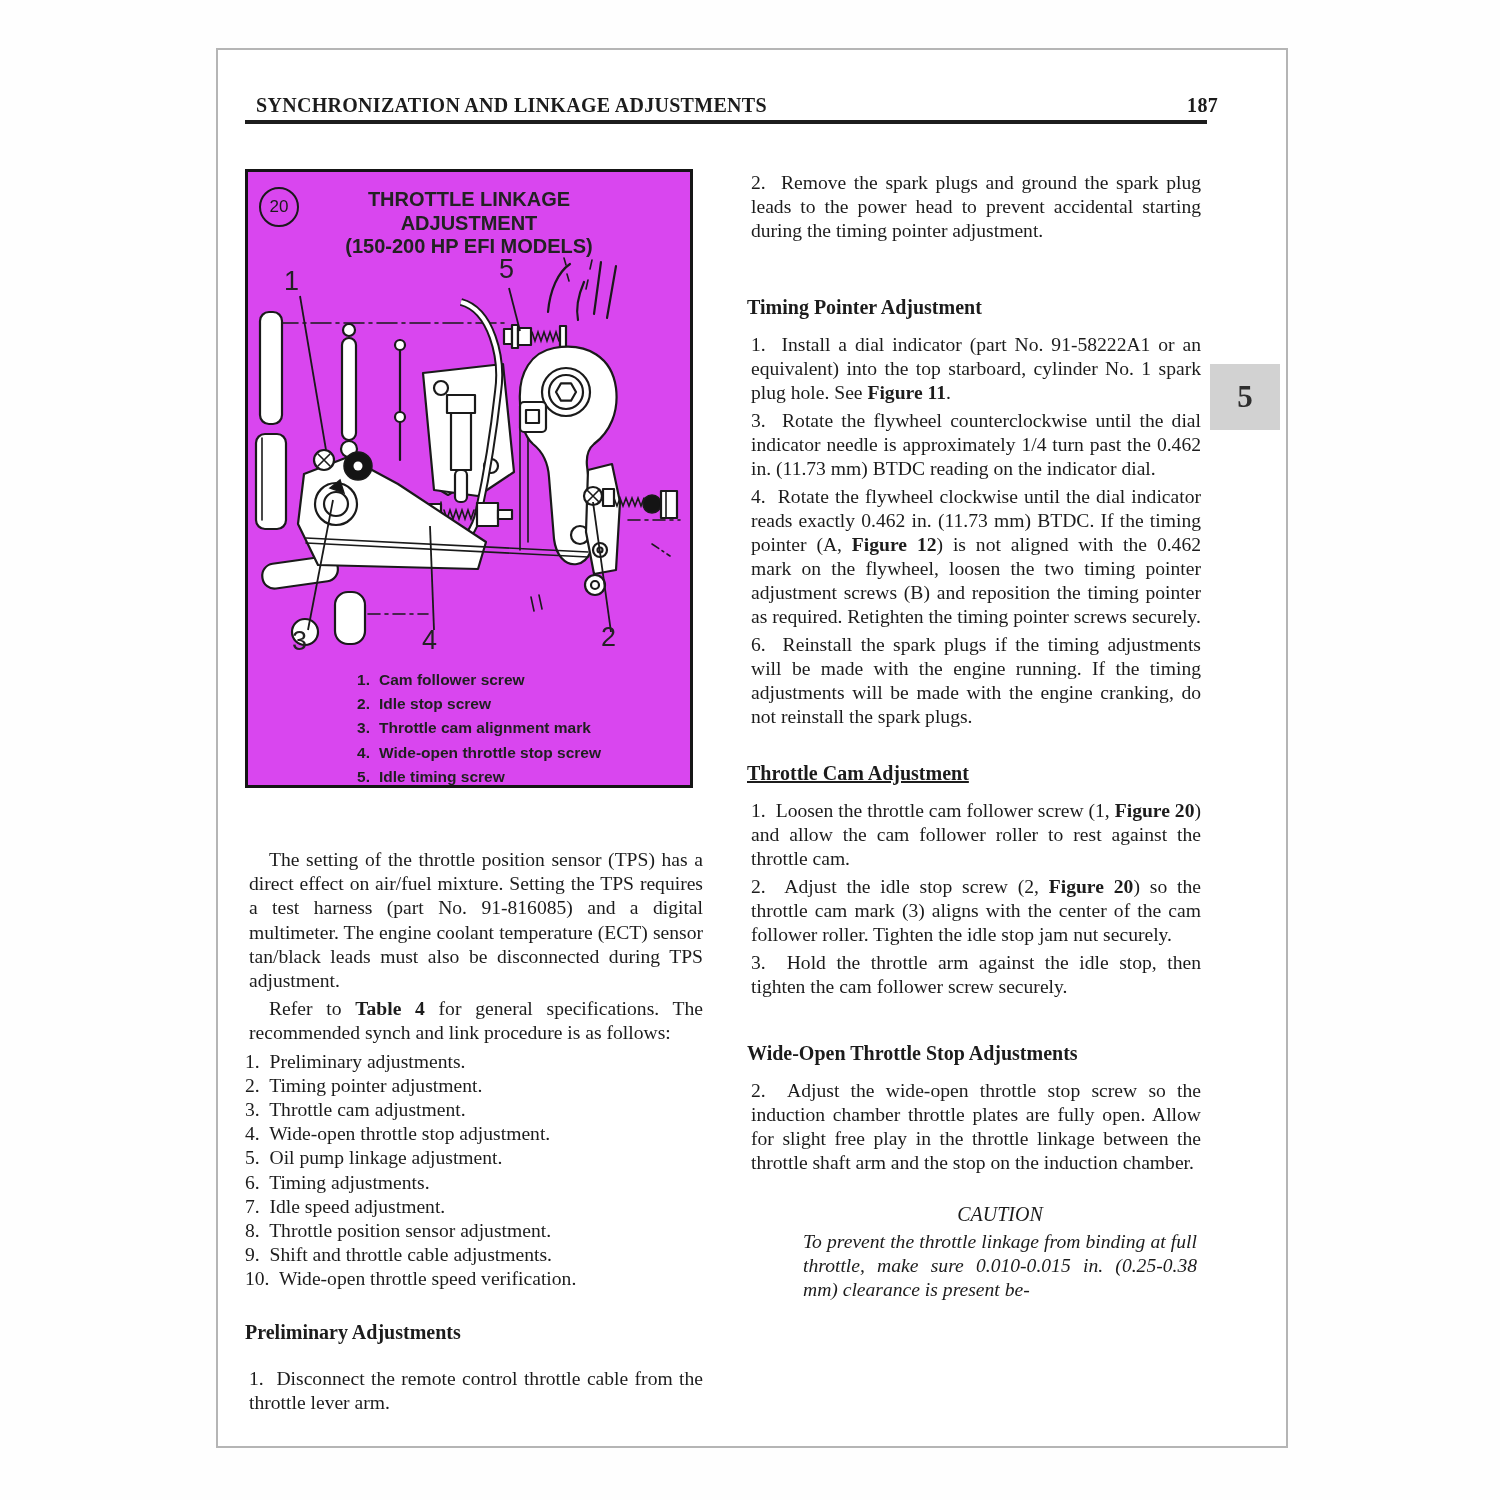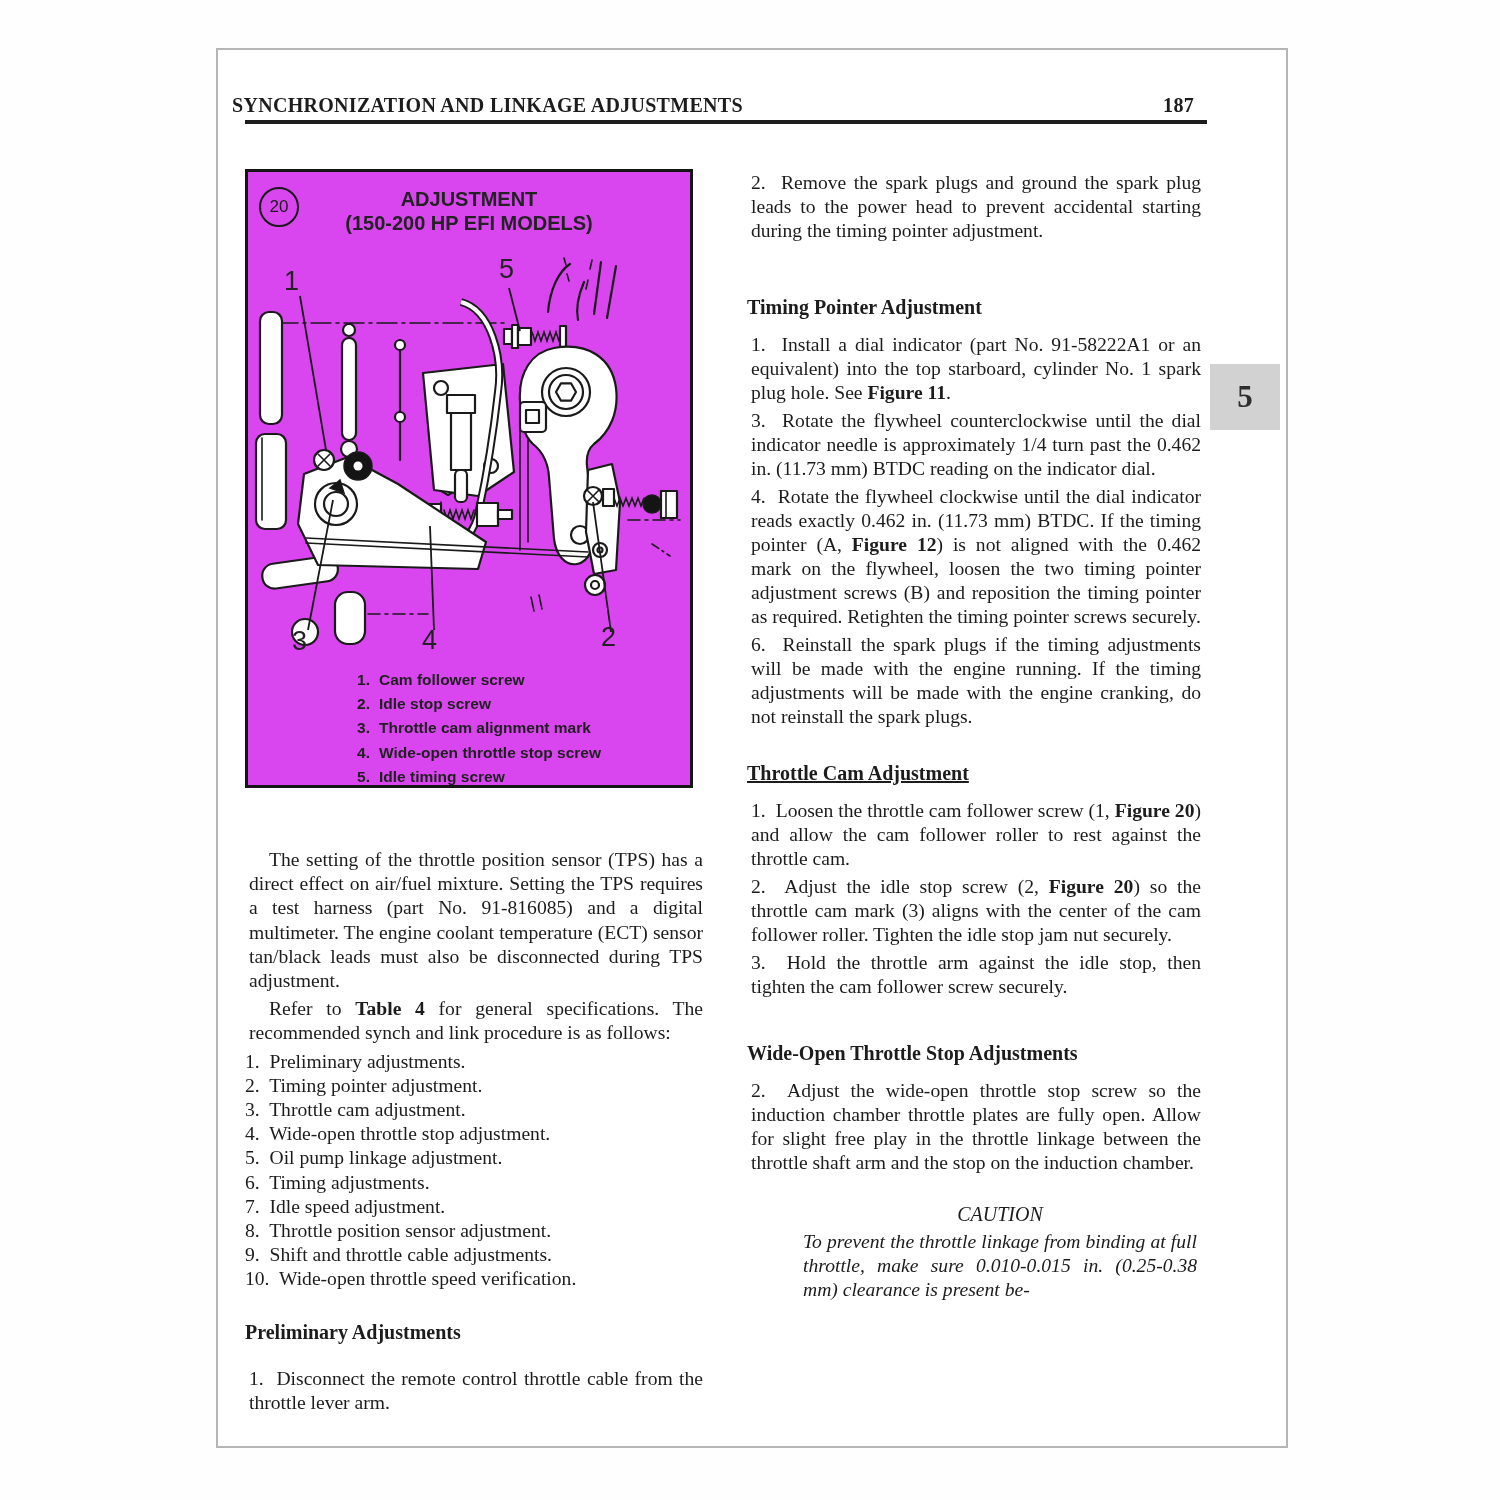--- a/index.html
+++ b/index.html
@@ -1,21 +1,21 @@
 <!DOCTYPE html>
 <html><head>
 <meta charset="utf-8">
 <style>
   html,body{margin:0;padding:0;background:#fff;width:1500px;height:1500px;overflow:hidden;}
   .canvas{position:relative;width:1500px;height:1500px;background:#fefefe;
           font-family:"Liberation Serif", serif;color:#1c1c1c;}
   .page{position:absolute;left:216px;top:48px;width:1072px;height:1400px;
         background:#fff;border:2px solid #b5b5b5;box-sizing:border-box;}
   
-  .hdr{position:absolute;left:14px;top:44px;width:962px;display:flex;justify-content:space-between;}
+  .hdr{position:absolute;left:38px;top:44px;width:962px;display:flex;justify-content:space-between;}
   .hdr .t{font-weight:bold;font-size:20px;letter-spacing:.3px;}
   .rule{position:absolute;left:27px;top:70px;width:962px;height:4px;background:#1d1d1d;}
   
   .tab5{position:absolute;left:992px;top:314px;width:70px;height:66px;background:#d2d2d2;
         display:flex;align-items:center;justify-content:center;
         font-weight:bold;font-size:31px;color:#2e2e2e;}
   
   .figbox{position:absolute;left:27px;top:119px;width:448px;height:619px;
           border:3px solid #151515;box-sizing:border-box;background:#d946ef;}
   .figbadge{position:absolute;left:11px;top:15px;width:36px;height:36px;border:2.5px solid #1a1a1a;
@@ -60,20 +60,21 @@
       <span class="t">SYNCHRONIZATION AND LINKAGE ADJUSTMENTS</span>
       <span class="t">187</span>
     </div>
     <div class="rule"></div>
 
     <div class="tab5">5</div>
 
     <div class="figbox">
       <div class="figbadge">20</div>
       <div class="figtitle">
+        <div>THROTTLE LINKAGE</div>
         <div>ADJUSTMENT</div>
         <div>(150-200 HP EFI MODELS)</div>
       </div>
 
       <svg class="figsvg" viewBox="0 0 442 420">
 
         <g>
           <path class="thin" d="M30,71 H258" stroke-dasharray="20 5 3 5"></path>
           <path class="thin" d="M31,71 V148" stroke-dasharray="16 5 3 5"></path>
           <path class="thin" d="M95,362 H180" stroke-dasharray="12 5 3 5"></path>

